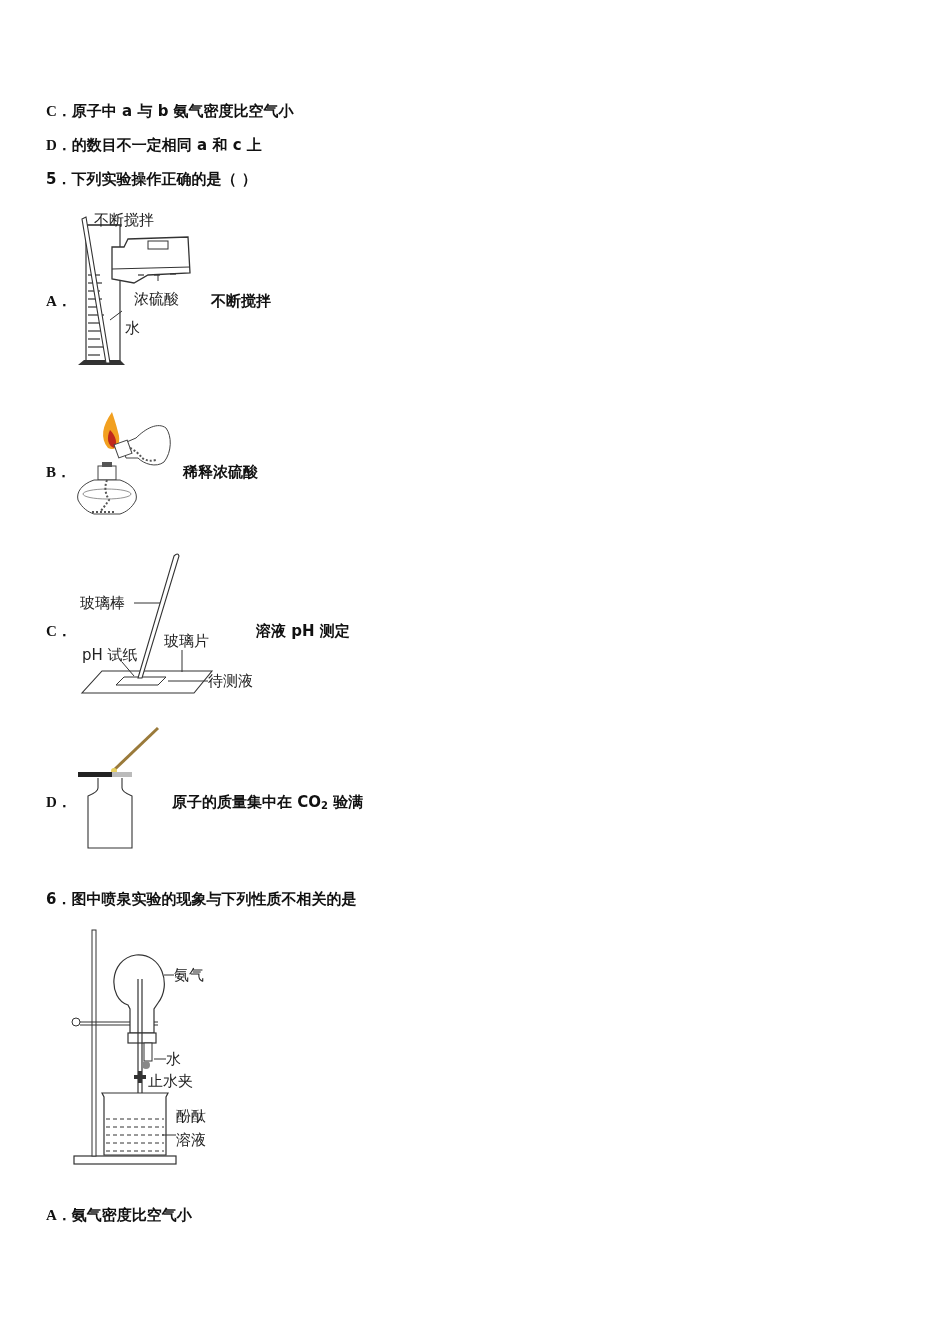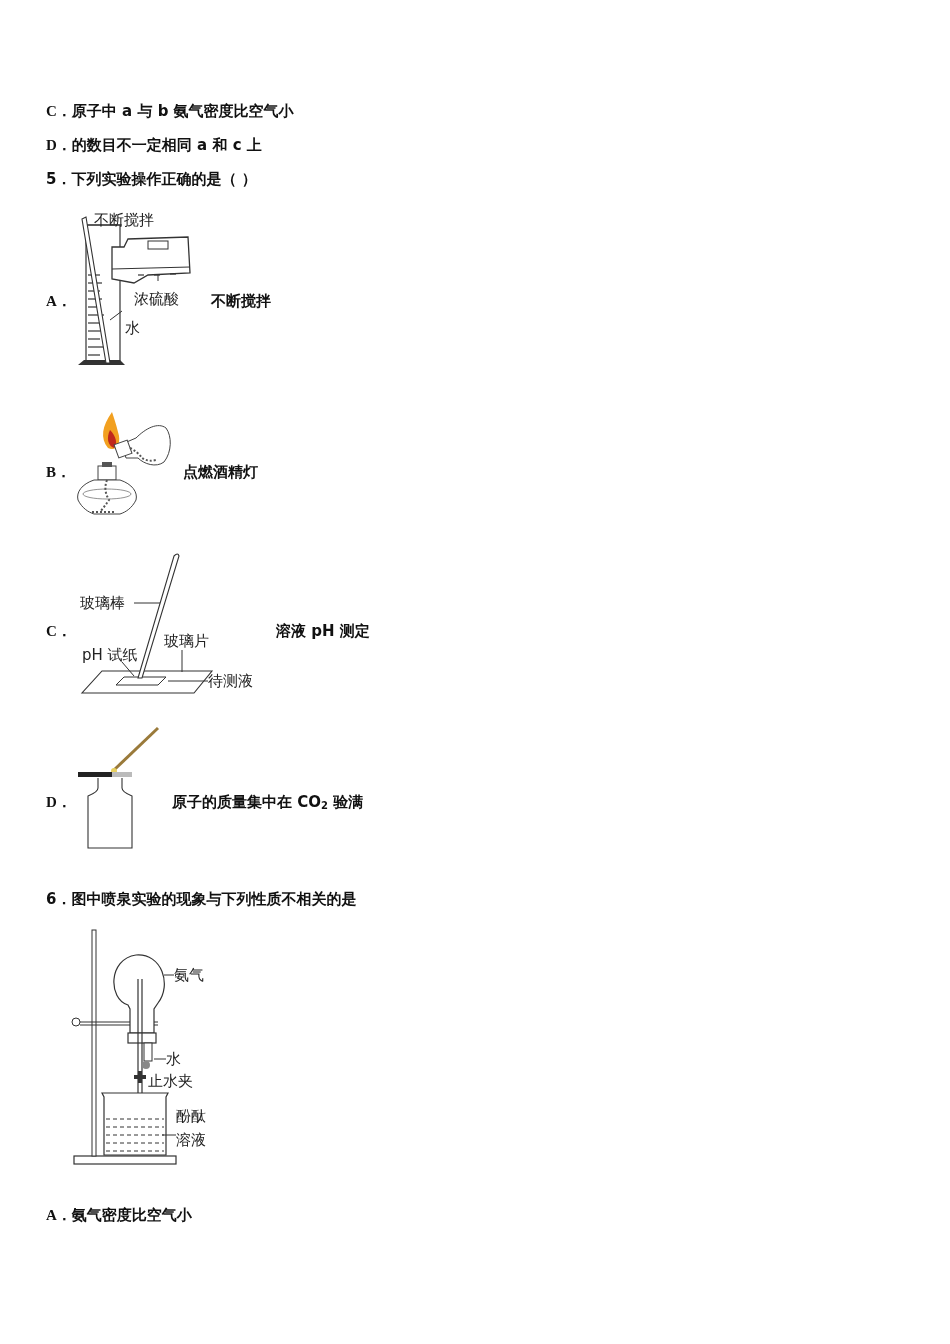--- a/index.html
+++ b/index.html
@@ -77,40 +77,40 @@
   <rect x="44" y="34" width="14" height="14" fill="#fff" stroke="#444" stroke-width="1" transform="rotate(-20 51 41)"></rect>
   <path d="M58 40 Q66 44 70 50 Q76 54 84 52" fill="none" stroke="#555" stroke-width="2" stroke-dasharray="2 2"></path>
 
   <rect x="26" y="58" width="18" height="14" fill="#fff" stroke="#444" stroke-width="1"></rect>
   <rect x="30" y="54" width="10" height="5" fill="#555"></rect>
   <path d="M22 72 L48 72 C60 76 66 84 64 92 C60 100 54 104 48 106 L22 106 C16 104 10 100 6 92 C4 84 10 76 22 72 Z" fill="#fff" stroke="#444" stroke-width="1"></path>
   <ellipse cx="35" cy="86" rx="24" ry="5" fill="none" stroke="#777" stroke-width="0.8"></ellipse>
   <path d="M35 72 Q31 82 37 92 Q33 98 28 104" fill="none" stroke="#555" stroke-width="2" stroke-dasharray="2 2"></path>
   <line x1="20" y1="104" x2="44" y2="104" stroke="#555" stroke-width="2" stroke-dasharray="2 2"></line>
 </svg>
-<div class="caption" style="left:183px;top:462px;">点燃酒精灯</div>
+<div class="caption" style="left:183px;top:462px;">稀释浓硫酸</div>
 
 <div class="opt-label" style="top:621px;">C．</div>
 <svg class="fig" style="left:78px;top:550px;" width="190" height="150" viewBox="0 0 190 150">
 
   <path d="M4 143 L116 143 L134 121 L24 121 Z" fill="#fff" stroke="#333" stroke-width="1.1"></path>
   <path d="M38 135 L80 135 L88 127 L46 127 Z" fill="#fff" stroke="#333" stroke-width="1"></path>
 
   <path d="M96 6 Q100 2 101 6 L64 128 L60 128 Z" fill="#fff" stroke="#333" stroke-width="1.1"></path>
 
   <line x1="56" y1="53" x2="82" y2="53" stroke="#333"></line>
   <line x1="104" y1="100" x2="104" y2="122" stroke="#333"></line>
   <line x1="44" y1="112" x2="56" y2="126" stroke="#333"></line>
   <line x1="90" y1="131" x2="130" y2="131" stroke="#333"></line>
   <text class="fig-text" x="2" y="58">玻璃棒</text>
   <text class="fig-text" x="86" y="96">玻璃片</text>
   <text class="fig-text" x="4" y="110">pH 试纸</text>
   <text class="fig-text" x="130" y="136">待测液</text>
 </svg>
-<div class="caption" style="left:276px;top:621px;text-align:center;">溶液 pH 测定</div>
+<div class="caption" style="left:256px;top:621px;text-align:center;">溶液 pH 测定</div>
 
 <div class="opt-label" style="top:792px;">D．</div>
 <svg class="fig" style="left:74px;top:724px;" width="90" height="130" viewBox="0 0 90 130">
 
   <line x1="84" y1="4" x2="40" y2="46" stroke="#9a7a3a" stroke-width="3"></line>
   <circle cx="40" cy="47" r="3" fill="#e8d060"></circle>
 
   <rect x="4" y="48" width="34" height="5" fill="#222"></rect>
   <rect x="38" y="48" width="20" height="5" fill="#bbb"></rect>
 

